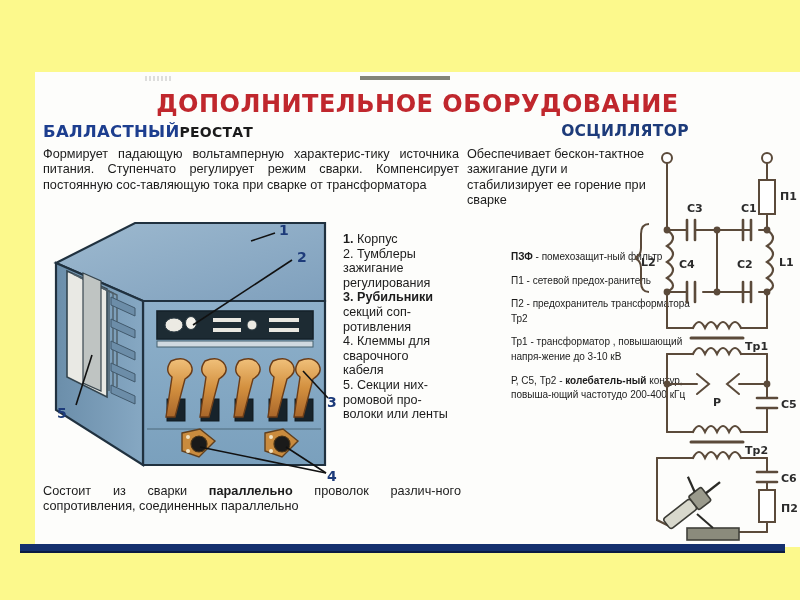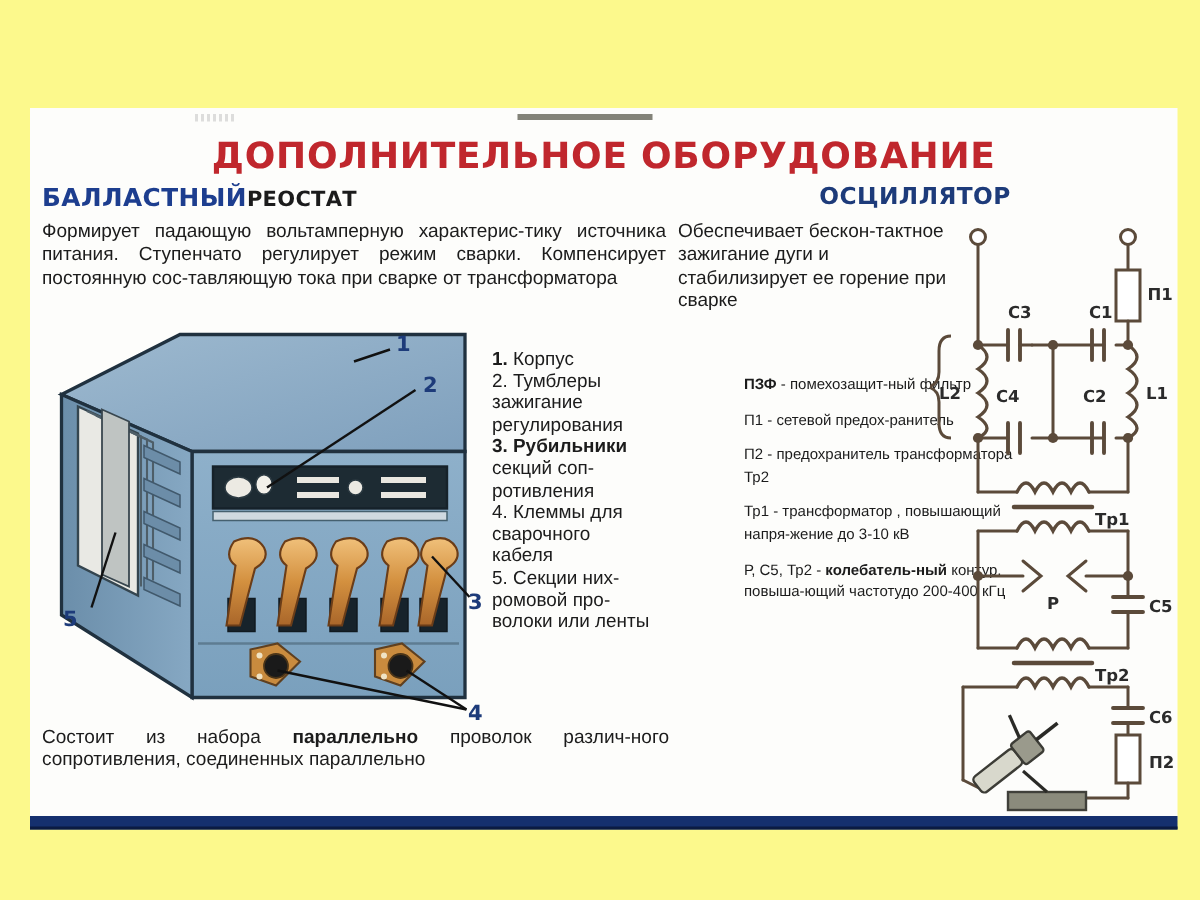--- a/index.html
+++ b/index.html
@@ -8,21 +8,21 @@
   }
   body {
     width: 800px;
     height: 600px;
     background: #fcf98c;
     font-family: "Liberation Sans", sans-serif;
     overflow: hidden;
   }
   #slide {
     position: absolute;
-    left: 20px;
+    left: 35px;
     top: 72px;
     width: 765px;
     height: 475px;
     background: #fdfdfb;
     box-sizing: border-box;
   }
   .noise-top-1 {
     position: absolute;
     left: 110px;
     top: 4px;
@@ -172,21 +172,21 @@
     <span class="blue">БАЛЛАСТНЫЙ</span><span class="blk">РЕОСТАТ</span>
   </div>
 
   <div class="sub-right">ОСЦИЛЛЯТОР</div>
 
   <div class="para" id="left-para">Формирует падающую вольтамперную характерис-тику источника питания. Ступенчато регулирует режим сварки. Компенсирует постоянную сос-тавляющую тока при сварке от трансформатора</div>
 
   <div class="para" id="right-para">Обеспечивает бескон-тактное зажигание дуги и стабилизирует ее горение при сварке</div>
 
   <div class="para" id="left-foot">
-    <span>Состоит из набора </span><b>параллельно</b><span> проволок различ-ного сопротивления, соединенных параллельно</span>
+    <span>Состоит из сварки </span><b>параллельно</b><span> проволок различ-ного сопротивления, соединенных параллельно</span>
   </div>
 
   <div class="legend">
     <div>
       <b>1.</b><span> Корпус</span>
     </div>
     <div>
       <span>2.</span> <span>Тумблеры зажигание регулирования</span>
     </div>
     <div>

